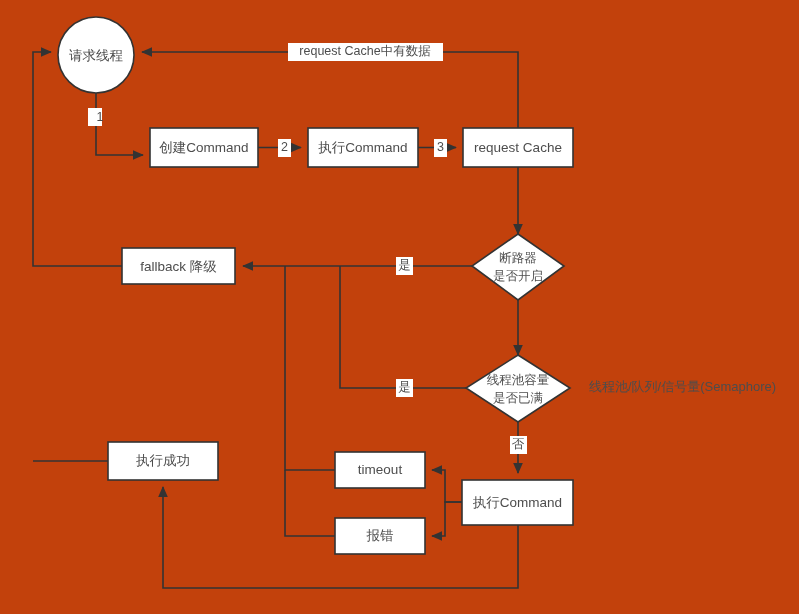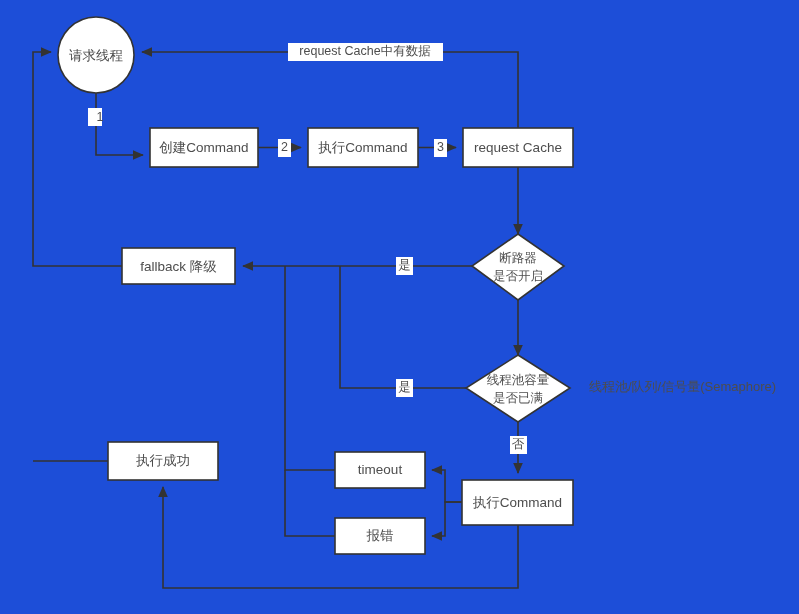--- a/index.html
+++ b/index.html
@@ -10,21 +10,21 @@
   body {
     width: 799px;
     height: 614px;
     font-family: "Liberation Sans", "DejaVu Sans", sans-serif;
     overflow: hidden;
   }
   #diagram-root {
     position: relative;
     width: 799px;
     height: 614px;
-    background: #1d4ed8;
+    background: #c2410c;
     text-align: center;
   }
   svg#flowchart {
     display: block;
     width: 799px;
     height: 614px;
   }
   .shape {
     fill: #ffffff;
     stroke: #333333;

